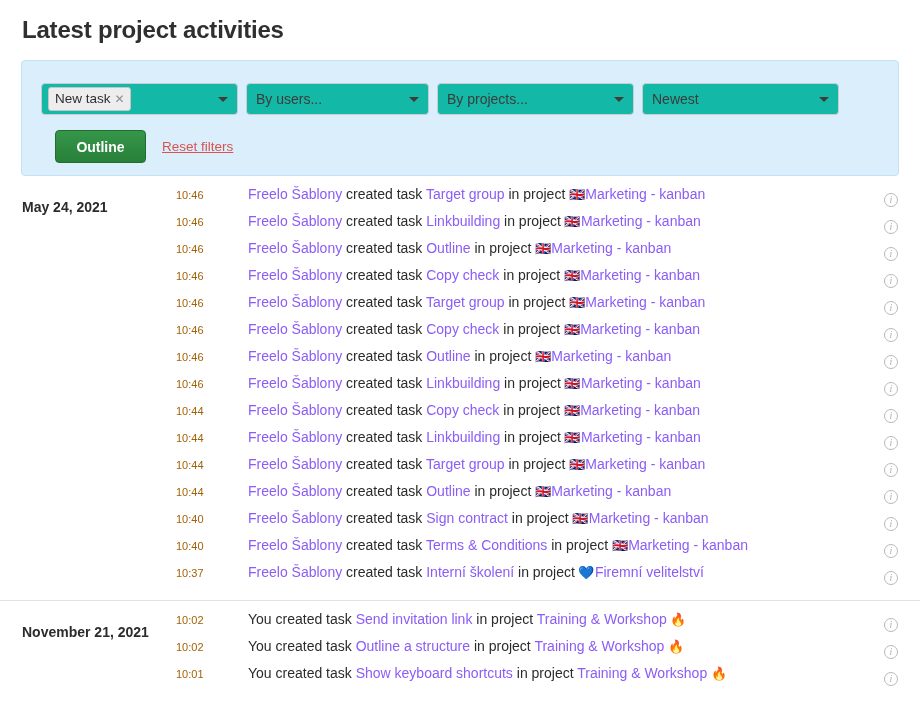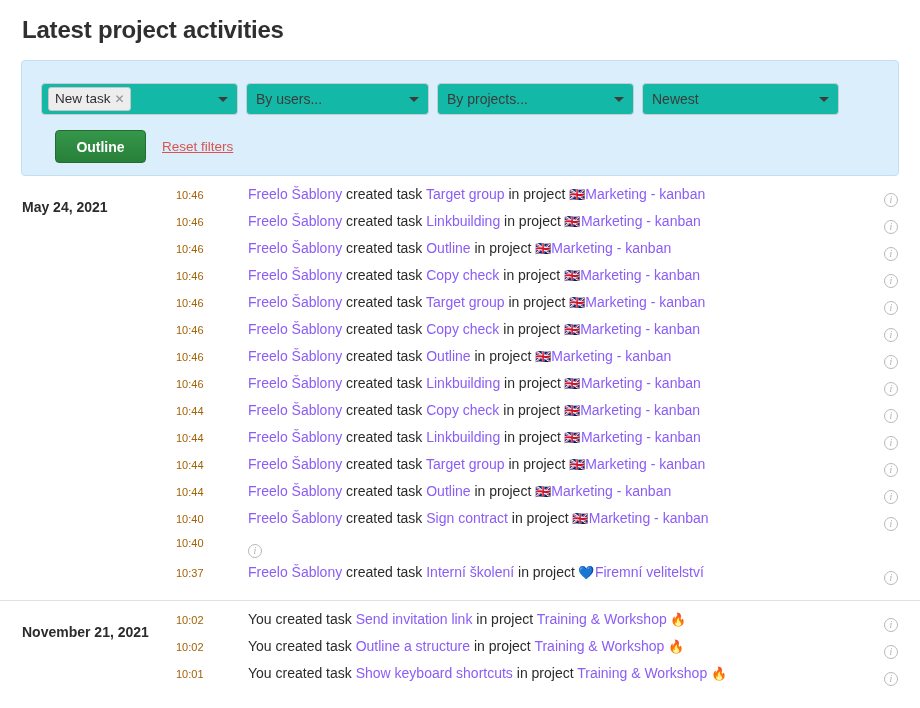--- a/index.html
+++ b/index.html
@@ -283,20 +283,21 @@
           <span class="text"><span class="lnk">Freelo Šablony</span> <span>created task</span> <span class="lnk">Outline</span> <span>in project</span> <span class="emoji">🇬🇧</span><span class="lnk">Marketing - kanban</span></span>
           <span class="info-icon">i</span>
         </div>
         <div class="row">
           <span class="time">10:40</span>
           <span class="text"><span class="lnk">Freelo Šablony</span> <span>created task</span> <span class="lnk">Sign contract</span> <span>in project</span> <span class="emoji">🇬🇧</span><span class="lnk">Marketing - kanban</span></span>
           <span class="info-icon">i</span>
         </div>
         <div class="row">
           <span class="time">10:40</span>
+          <span class="text"><span class="lnk">Freelo Šablony</span> <span>created task</span> <span class="lnk">Terms &amp; Conditions</span> <span>in project</span> <span class="emoji">🇬🇧</span><span class="lnk">Marketing - kanban</span></span>
           <span class="info-icon">i</span>
         </div>
         <div class="row">
           <span class="time">10:37</span>
           <span class="text"><span class="lnk">Freelo Šablony</span> <span>created task</span> <span class="lnk">Interní školení</span> <span>in project</span> <span class="emoji">💙</span><span class="lnk">Firemní velitelství</span></span>
           <span class="info-icon">i</span>
         </div>
       </div>
       <div class="group">
         <div class="group-date">November 21, 2021</div>

